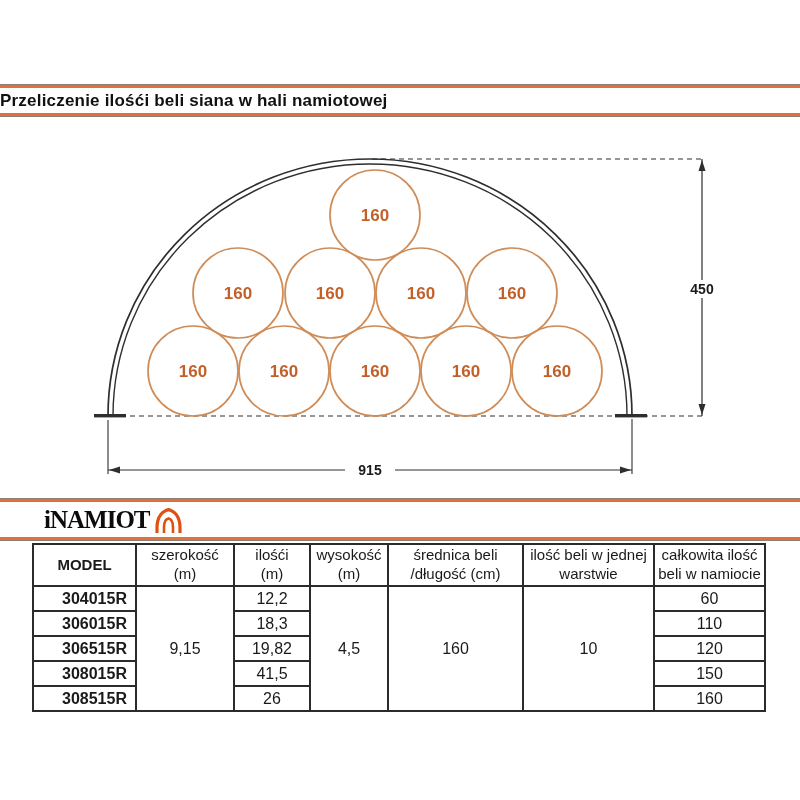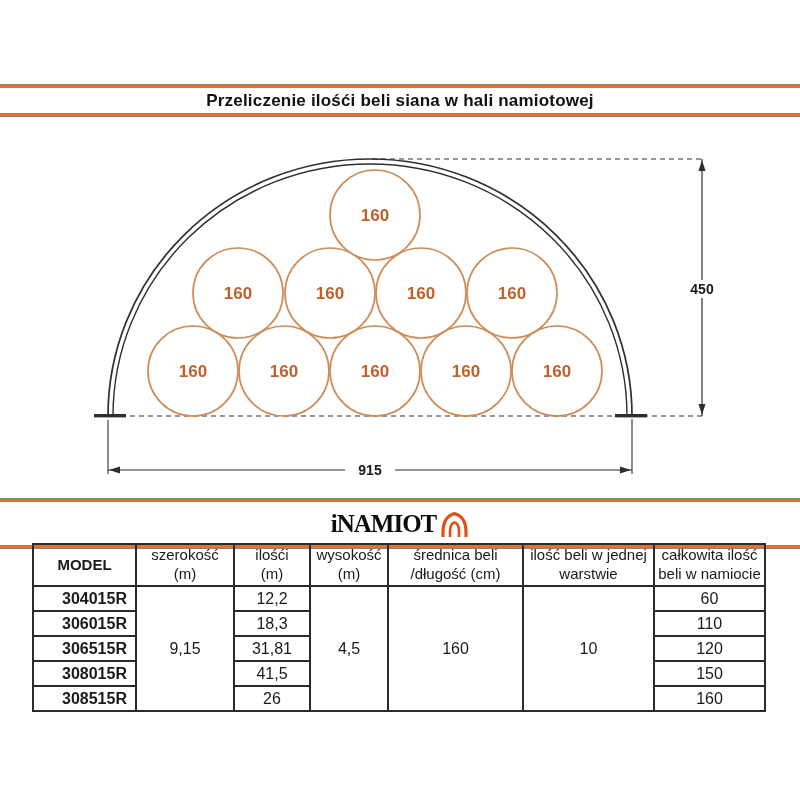--- a/index.html
+++ b/index.html
@@ -6,26 +6,26 @@
   body {
     width:800px; height:800px; position:relative;
     background:#ffffff; overflow:hidden;
     font-family:"Liberation Sans", sans-serif;
     color:#1a1a1a;
   }
   
   .bar { position:absolute; left:0; width:800px; }
   .rule-gray   { height:1px; background:#8d8077; }
   .rule-orange { height:3px; background:#e0713a; }
-  .bar-content { background:#fff; display:flex; align-items:center; justify-content:center; }
+  .bar-content { background:#fff; display:flex; align-items:center; }
   .titlebar { top:84px; }
   .titlebar .bar-content { height:25px; }
   .page-title { font-size:17px; font-weight:bold; color:#111; letter-spacing:0.2px; }
   .logobar { top:498px; }
-  .logobar .bar-content { height:43px; gap:4px; }
+  .logobar .bar-content { height:35px; gap:4px;padding-left:44px; }
   .logo-text {
     font-family:"Liberation Serif", serif; font-weight:700;
     font-size:25px; letter-spacing:-1px; color:#0c0c0c; line-height:1;
     transform:scaleY(1.05);
   }
   
   .diagram { position:absolute; left:0; top:130px; width:800px; height:360px; }
   .diagram text { font-family:"Liberation Sans", sans-serif; }
   .bale-num { font-size:17px; font-weight:bold; fill:#c2602a; }
   .dim-num  { font-size:14px; font-weight:bold; fill:#1a1a1a; }
@@ -210,21 +210,21 @@
       <td rowspan="5">10</td>
       <td>60</td>
     </tr>
     <tr>
       <td class="model">306015R</td>
       <td>18,3</td>
       <td>110</td>
     </tr>
     <tr>
       <td class="model">306515R</td>
-      <td>31,81</td>
+      <td>19,82</td>
       <td>120</td>
     </tr>
     <tr>
       <td class="model">308015R</td>
       <td>41,5</td>
       <td>150</td>
     </tr>
     <tr>
       <td class="model">308515R</td>
       <td>26</td>

